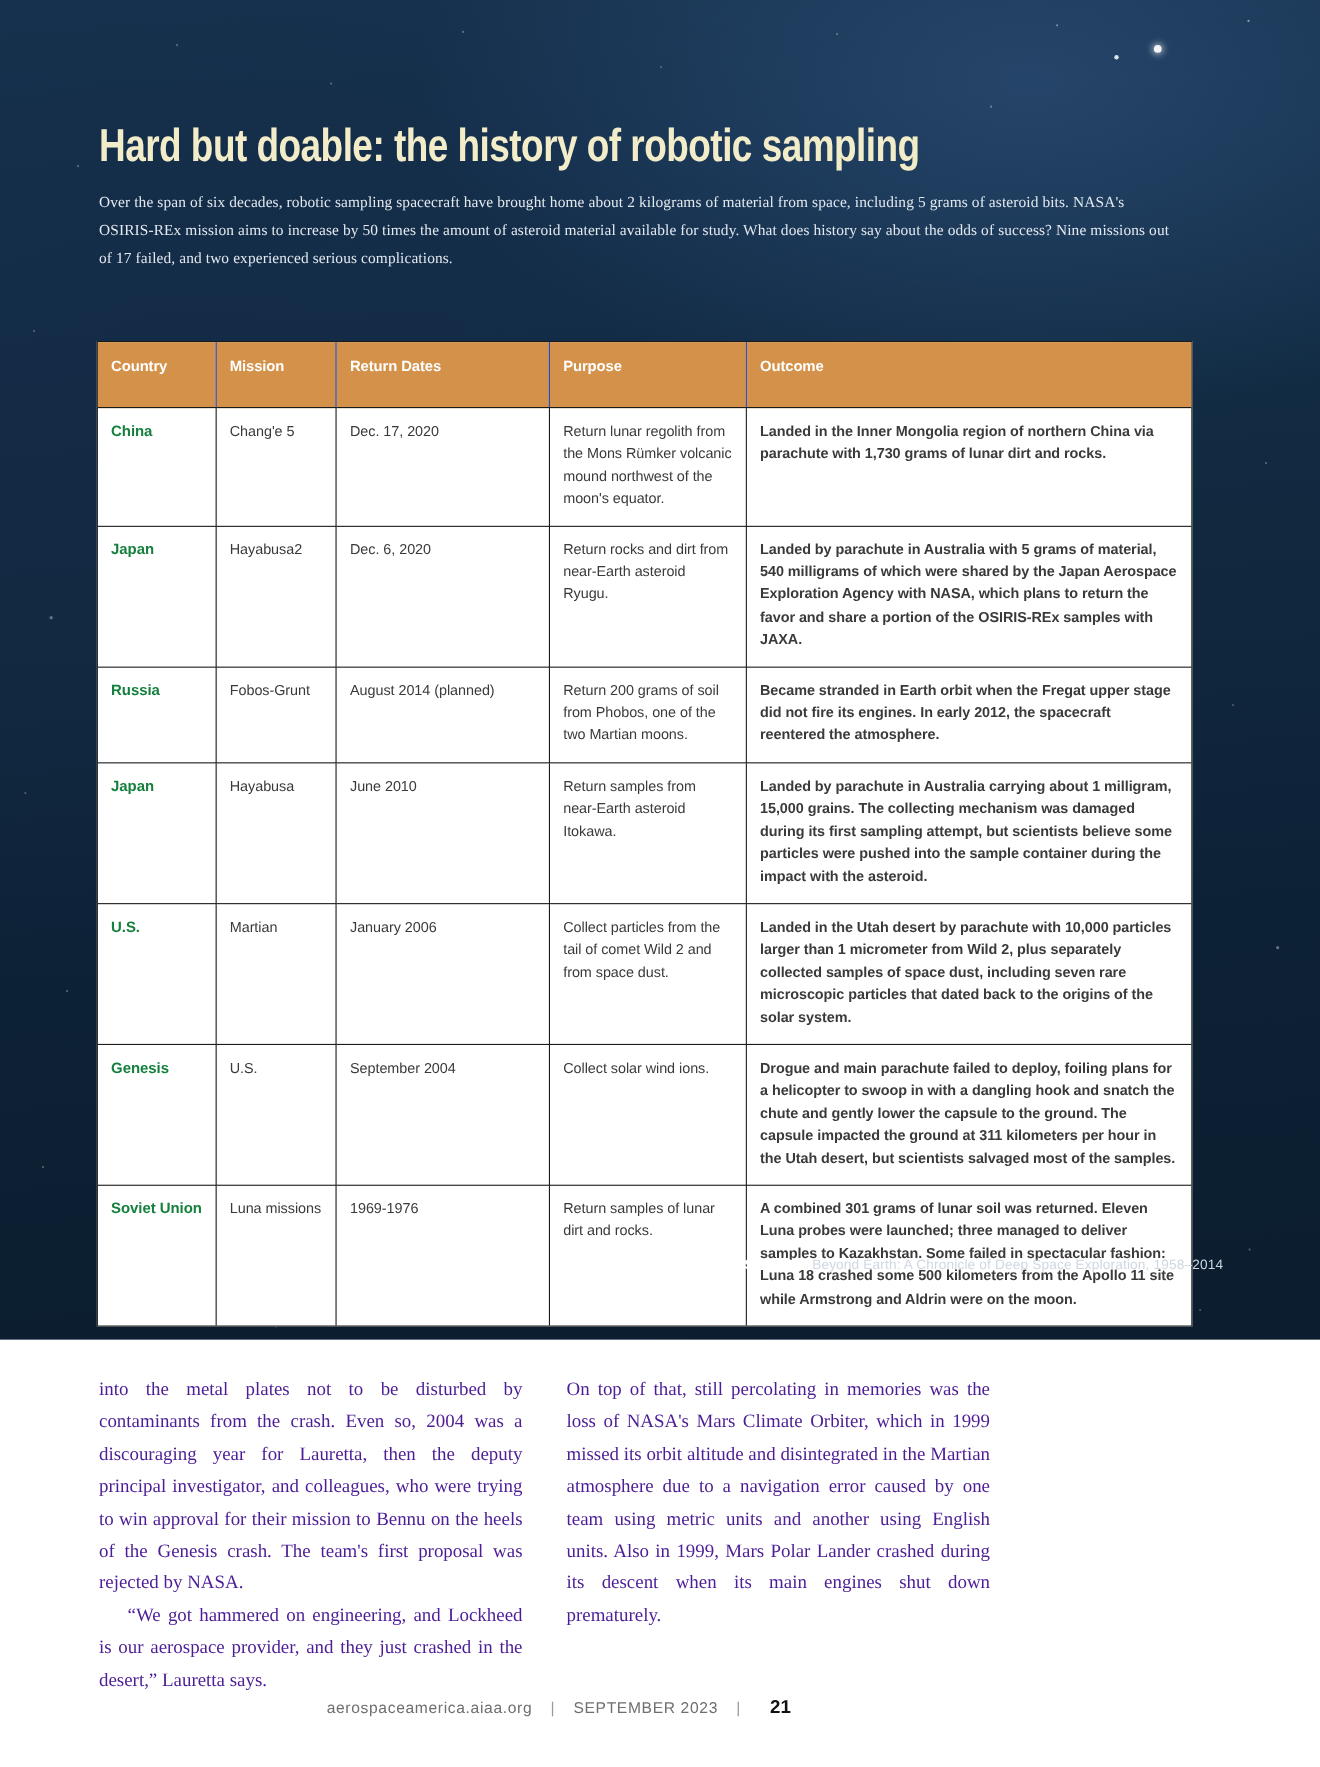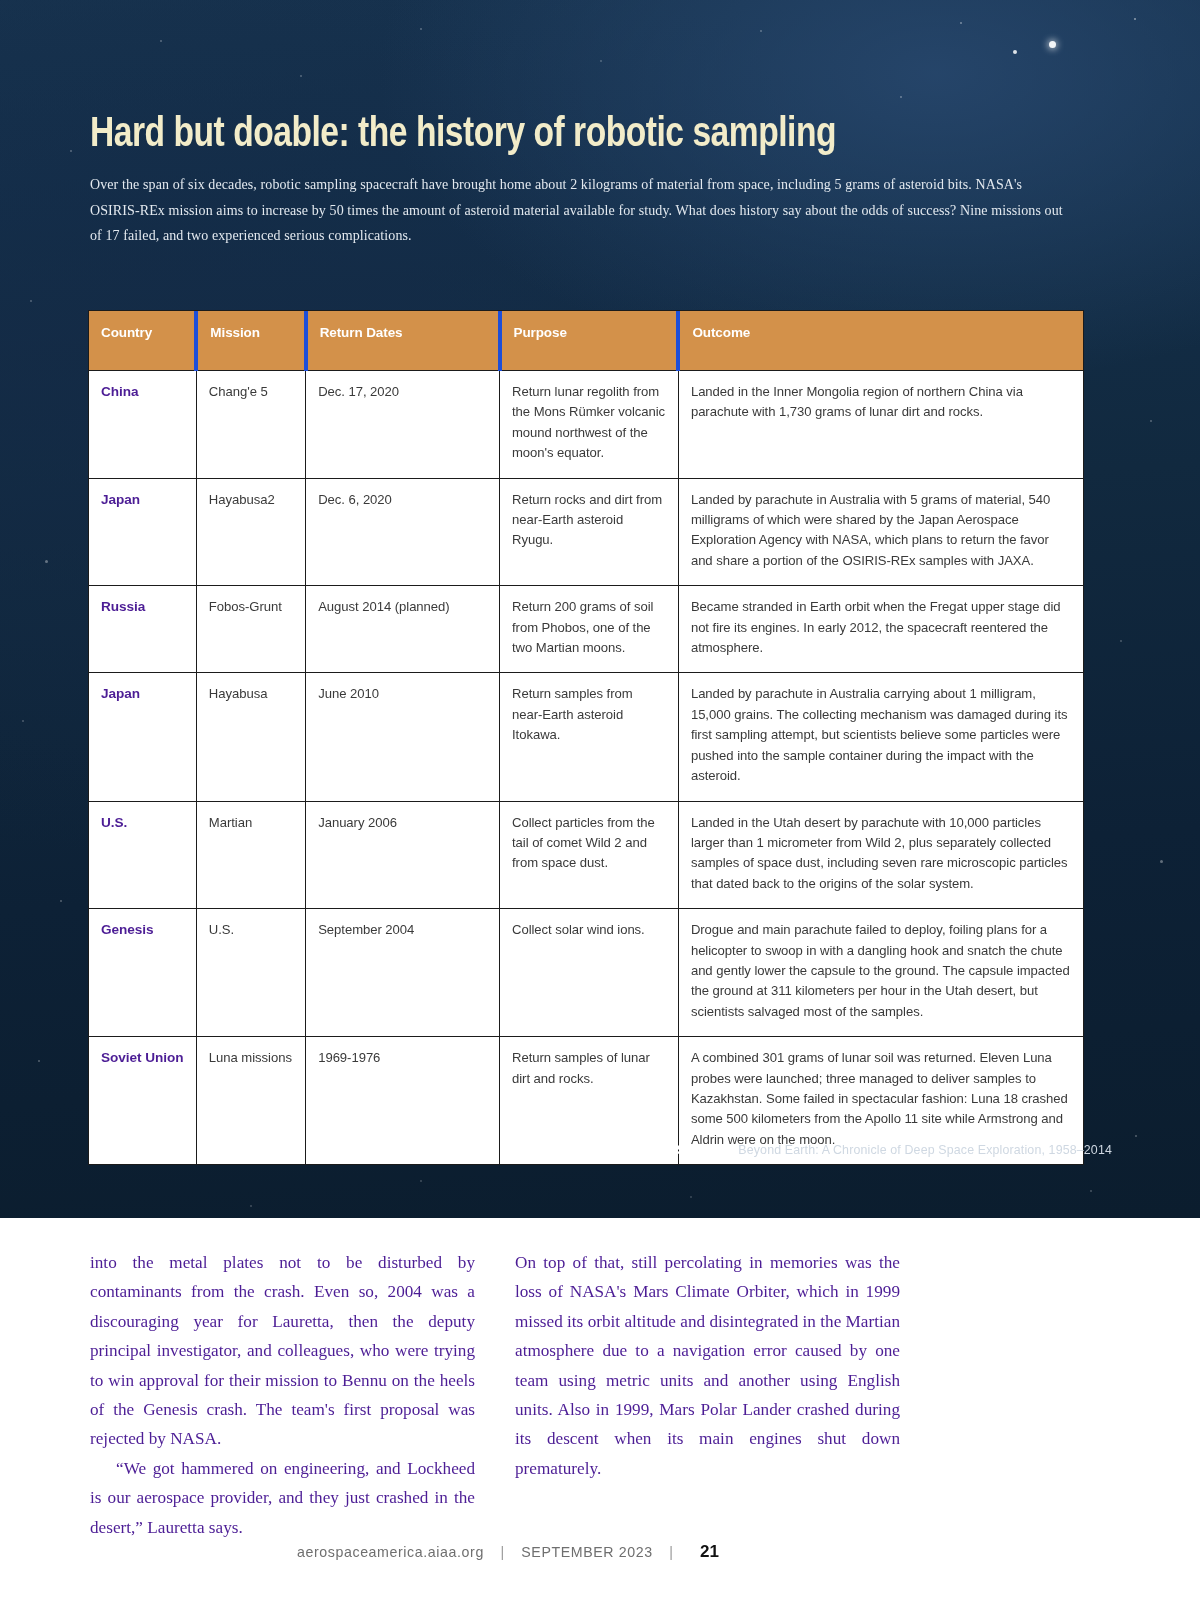--- a/index.html
+++ b/index.html
@@ -64,41 +64,41 @@
     border:1px solid #1b1b1b;
   }
   table { width:100%; border-collapse:collapse; table-layout:fixed; }
   thead th {
     background:#d3914a;
     color:#ffffff;
     text-align:left;
     font-size:13.5px;
     font-weight:bold;
     padding:14px 10px 30px 12px;
-    border-right:4px solid #1d4ed8;
+    border-right:1px solid #1d4ed8;
     border-bottom:1px solid #1b1b1b;
     vertical-align:top;
     letter-spacing:-0.1px;
   }
   thead th:last-child { border-right:none; }
 
   tbody td {
     border-right:1px solid #1b1b1b;
     border-bottom:1px solid #1b1b1b;
     padding:11px 12px 14px 12px;
     vertical-align:top;
     font-size:13.1px;
     line-height:20.4px;
     color:#3a3a3a;
     letter-spacing:-0.05px;
   }
-  tbody td:last-child { border-right:none; }
+  tbody td:last-child { border-right:none;font-weight:bold; }
   tbody tr:last-child td { border-bottom:none; }
   td.country {
-    color:#4c1d95;
+    color:#15803d;
     font-weight:bold;
     font-size:13.6px;
   }
 
   col.c1 { width:10.8%; }
   col.c2 { width:11.0%; }
   col.c3 { width:19.5%; }
   col.c4 { width:18.0%; }
   col.c5 { width:40.7%; }
 

